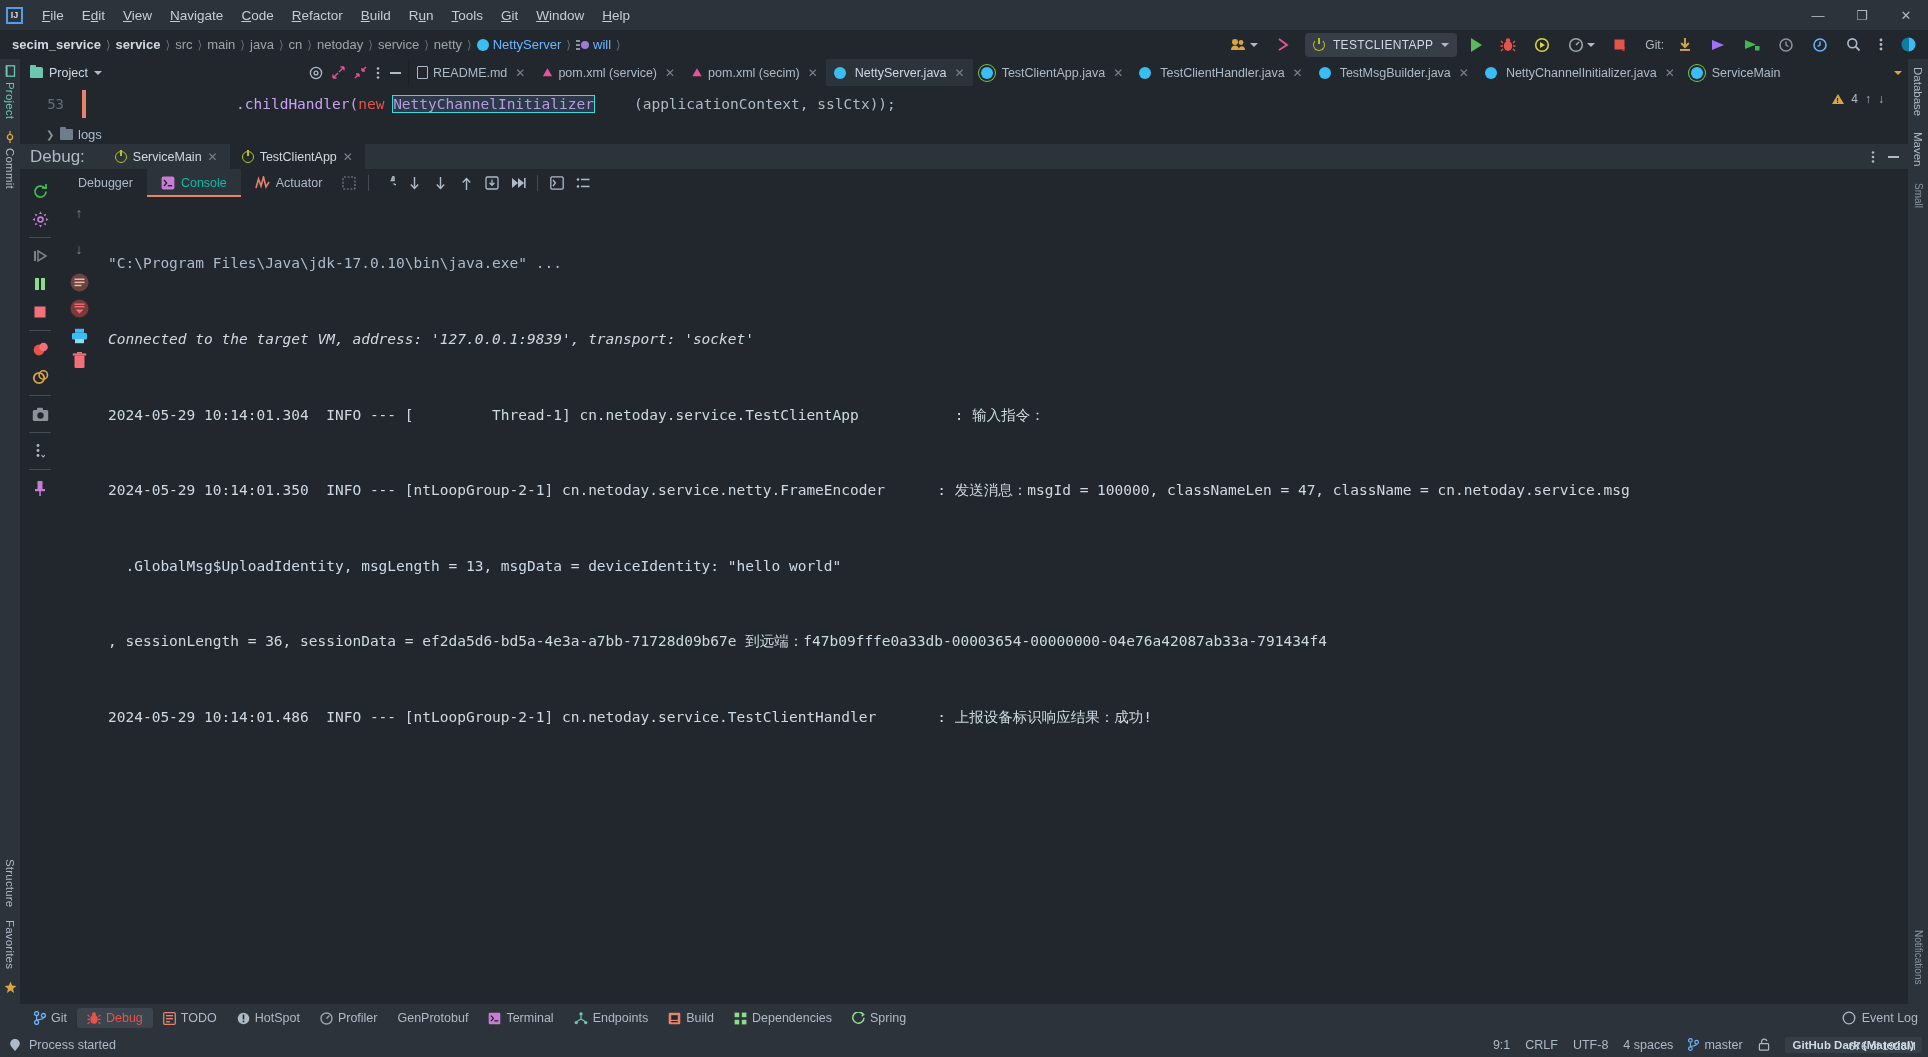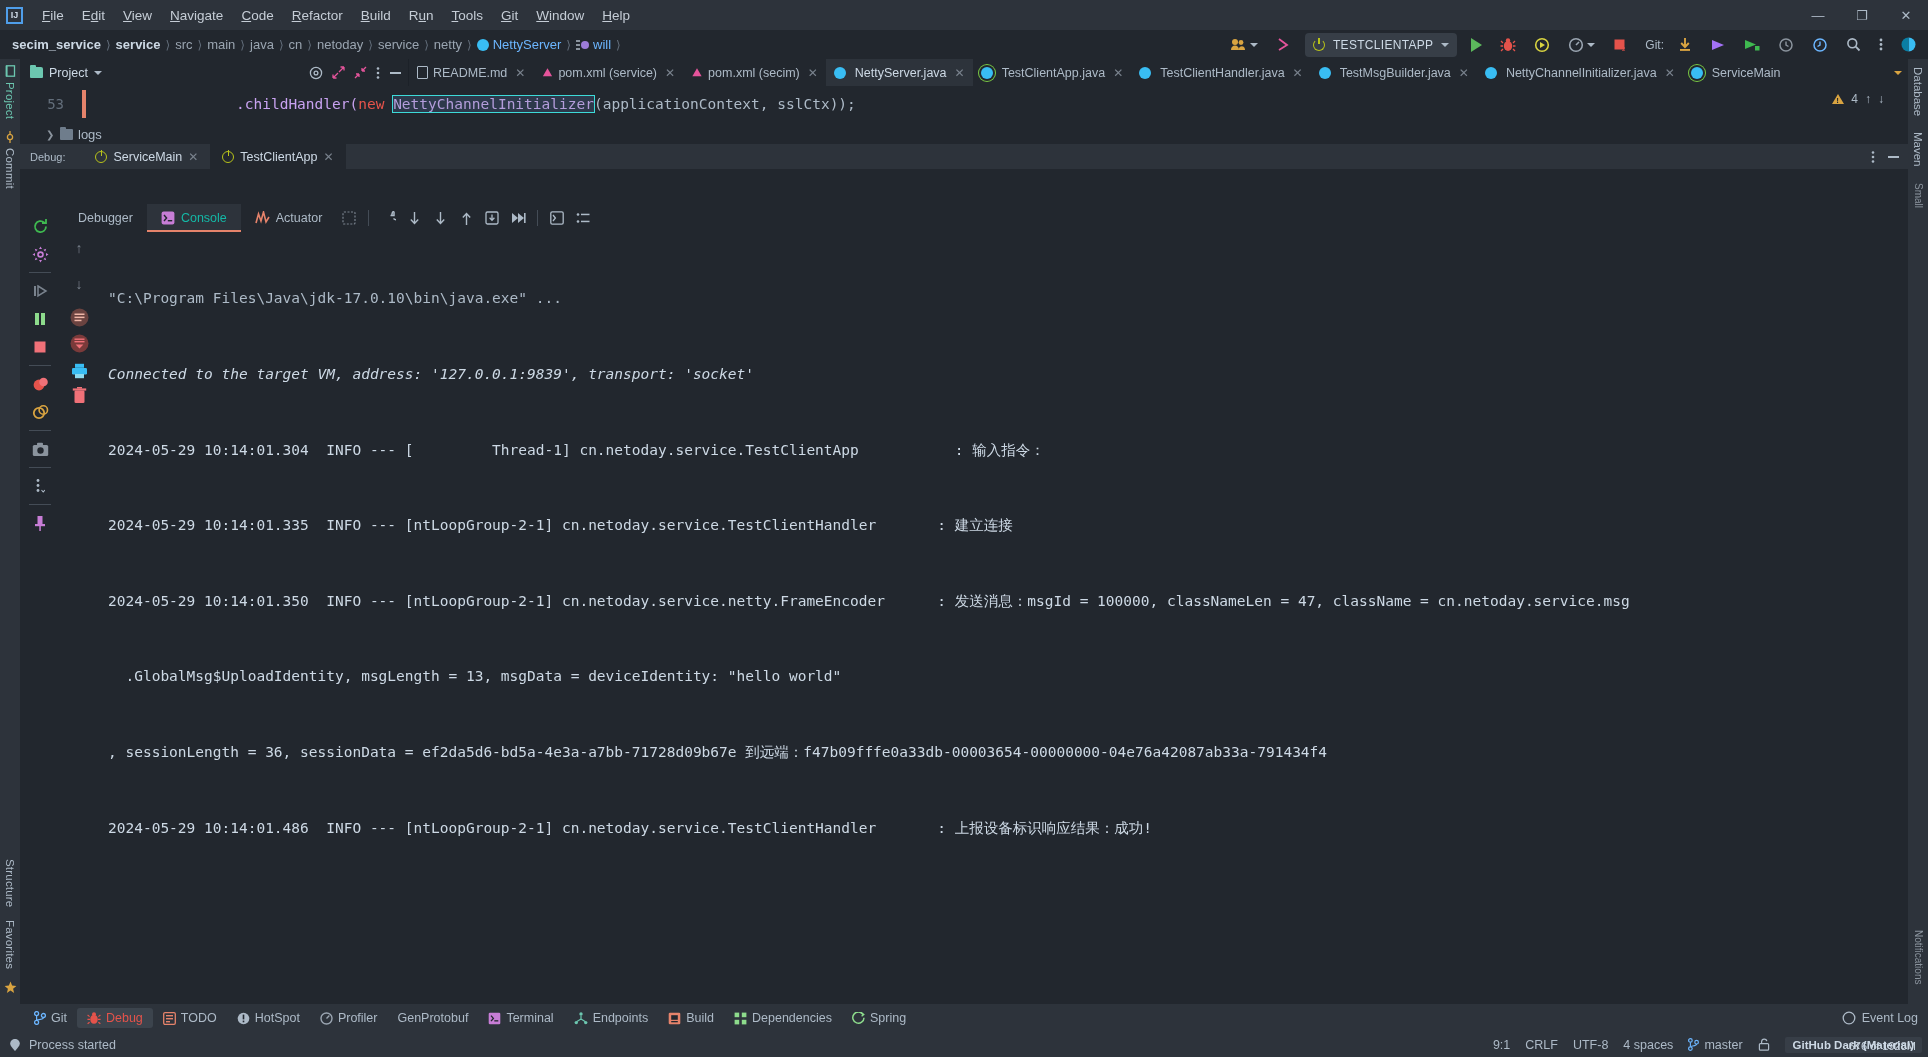--- a/index.html
+++ b/index.html
@@ -103,21 +103,21 @@
   .editor {
     flex: 0 0 36px; background: #22272e; display: flex; align-items: center; position: relative;
     font-family: "DejaVu Sans Mono", monospace; font-size: 14.5px;
   }
   .gutter-num { width: 50px; text-align: right; color: #636e7b; font-size: 14px; padding-right: 6px; }
   .chg-mark { width: 4px; height: 28px; background: #e5836b; margin-left: 12px; }
   .code-line { margin-left: 150px; white-space: pre; }
   .kw-new { color: #e5534b; }
   .sel-box { background: rgba(60,80,110,.45); outline: 1px solid #3ddbd9; color: #b39ddb; }
   .c-meth { color: #c8a2f0; }
-  .c-plain { color: #adbac7; }
+  .c-plain { color: #adbac7; padding-left: 40px; }
   .editor-right { position: absolute; right: 24px; top: 6px; display: flex; align-items: center; gap: 7px; font-family:"Liberation Sans",sans-serif; font-size: 12px; color: #adbac7; }
   .warn-tri { width: 0; height: 0; border-left: 6px solid transparent; border-right: 6px solid transparent; border-bottom: 10px solid #d9a441; position: relative; }
   .warn-tri::after{content:"!";position:absolute;left:-2px;top:2px;font-size:8px;color:#22272e;font-weight:bold;}
 
   
   .lower { flex: 1 1 auto; display: flex; min-height: 0; position: relative; }
 
   .proj-tree {
     width: 389px; flex: 0 0 389px; background: #22272e; font-size: 13px; color: #adbac7;
     padding-top: 2px;
@@ -131,27 +131,27 @@
 
   
   .debugwin {
     position: absolute; left: 0; top: 22px; right: 0; bottom: 0;
     background: #22272e; display: flex; flex-direction: column;
   }
   .debug-head {
     height: 25px; flex: 0 0 25px; display: flex; align-items: center; background: #2d333b;
     padding-left: 10px; gap: 0; position: relative;
   }
-  .debug-lbl { font-size: 11px; color: #adbac7; margin-right: 18px; }
+  .debug-lbl { font-size: 17px; color: #adbac7; margin-right: 18px; }
   .dtab { display: flex; align-items: center; gap: 6px; padding: 0 12px; height: 25px; font-size: 12.5px; color: #cdd9e5; }
   .dtab.active { background: #22272e; }
   .dtab .x { color: #7a838e; font-size: 12px; }
   .debug-head-right { position: absolute; right: 8px; display: flex; align-items: center; gap: 12px; }
 
-  .debug-body { flex: 1 1 auto; display: flex; min-height: 0; margin-top: 35px; }
+  .debug-body { flex: 1 1 auto; display: flex; min-height: 0; }
   .debug-side {
     width: 40px; flex: 0 0 40px; background: #22272e; display: flex; flex-direction: column;
     align-items: center; padding-top: 8px; gap: 0;
   }
   .dsi { width: 28px; height: 28px; display: flex; align-items: center; justify-content: center; }
   .dsep { width: 22px; height: 1px; background: #444c56; margin: 4px 0; }
 
   .debug-main { flex: 1 1 auto; display: flex; flex-direction: column; min-width: 0; }
   .console-tabs {
     height: 28px; flex: 0 0 28px; display: flex; align-items: stretch; gap: 0; padding-left: 4px;
@@ -735,21 +735,20 @@
                         <rect x="2.5" y="3.5" width="10" height="12.5" rx="1.3" fill="#f07178"></rect>
                         <rect x="0.8" y="1.4" width="13.4" height="2.2" fill="#f07178"></rect>
                         <rect x="5" y="0" width="5" height="1.6" fill="#f07178"></rect>
                       </svg>
                   </span>
                 </div>
                 <div class="console-text">
                   <div class="ln"><span class="cmd">"C:\Program Files\Java\jdk-17.0.10\bin\java.exe" ...</span></div>
                   <div class="ln conn">Connected to the target VM, address: '127.0.0.1:9839', transport: 'socket'</div>
                   <div class="ln log">2024-05-29 10:14:01.304  INFO --- [         Thread-1] cn.netoday.service.TestClientApp           : 输入指令：</div>
-                  <div class="ln log">2024-05-29 10:14:01.335  INFO --- [ntLoopGroup-2-1] cn.netoday.service.TestClientHandler       : 建立连接</div>
                   <div class="ln log">2024-05-29 10:14:01.350  INFO --- [ntLoopGroup-2-1] cn.netoday.service.netty.FrameEncoder      : 发送消息：msgId = 100000, classNameLen = 47, className = cn.netoday.service.msg</div>
                   <div class="ln log">  .GlobalMsg$UploadIdentity, msgLength = 13, msgData = deviceIdentity: "hello world"</div>
                   <div class="ln log">, sessionLength = 36, sessionData = ef2da5d6-bd5a-4e3a-a7bb-71728d09b67e 到远端：f47b09fffe0a33db-00003654-00000000-04e76a42087ab33a-791434f4</div>
                   <div class="ln log">2024-05-29 10:14:01.486  INFO --- [ntLoopGroup-2-1] cn.netoday.service.TestClientHandler       : 上报设备标识响应结果：成功!</div>
                 </div>
               </div>
             </div>
           </div>
         </div>
       </div>

